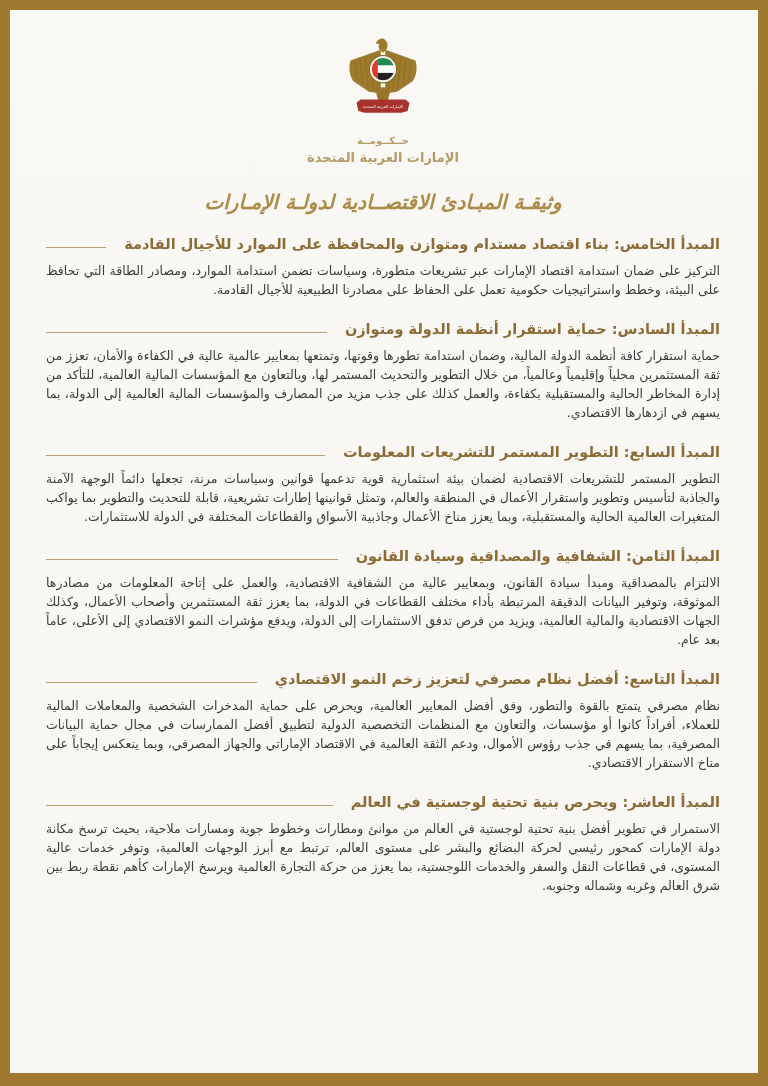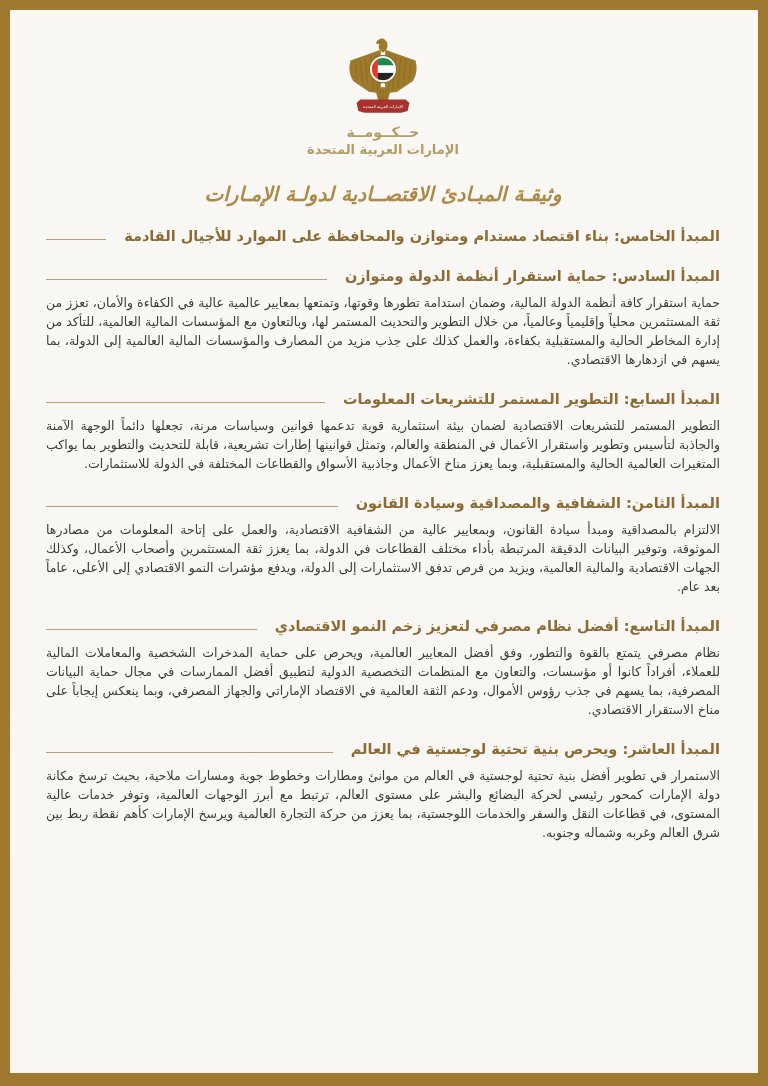--- a/index.html
+++ b/index.html
@@ -27,24 +27,25 @@
   .emblem-wrap{
     text-align:center;
     margin:0 auto;
   }
   .emblem-wrap svg{
     width:88px;height:84px;
     display:inline-block;
   }
   .gov-line1{
     color:#b59c66;
-    font-size:14px;
+    font-size:10px;
     font-weight:bold;
     line-height:17px;
     letter-spacing:1px;
+    margin-top:8px;
   }
   .gov-line2{
     color:#b59c66;
     font-size:13px;
     font-weight:bold;
     text-align:center;
     line-height:17px;
   }
   .doc-title{
     color:#ad8a47;
@@ -133,20 +134,21 @@
     <div class="gov-line2">الإمارات العربية المتحدة</div>
   </div>
 
   <h1 class="doc-title">وثيقـة المبـادئ الاقتصــادية لدولـة الإمـارات</h1>
 
   <section class="section">
     <div class="sec-head">
       <h2>المبدأ الخامس: بناء اقتصاد مستدام ومتوازن والمحافظة على الموارد للأجيال القادمة</h2>
       <div class="head-line"></div>
     </div>
+    <p>التركيز على ضمان استدامة اقتصاد الإمارات عبر تشريعات متطورة، وسياسات تضمن استدامة الموارد، ومصادر الطاقة التي تحافظ على البيئة، وخطط واستراتيجيات حكومية تعمل على الحفاظ على مصادرنا الطبيعية للأجيال القادمة.</p>
   </section>
 
   <section class="section">
     <div class="sec-head">
       <h2>المبدأ السادس: حماية استقرار أنظمة الدولة ومتوازن</h2>
       <div class="head-line"></div>
     </div>
     <p>حماية استقرار كافة أنظمة الدولة المالية، وضمان استدامة تطورها وقوتها، وتمتعها بمعايير عالمية عالية في الكفاءة والأمان، تعزز من ثقة المستثمرين محلياً وإقليمياً وعالمياً، من خلال التطوير والتحديث المستمر لها، وبالتعاون مع المؤسسات المالية العالمية، للتأكد من إدارة المخاطر الحالية والمستقبلية بكفاءة، والعمل كذلك على جذب مزيد من المصارف والمؤسسات المالية العالمية إلى الدولة، بما يسهم في ازدهارها الاقتصادي.</p>
   </section>
 

